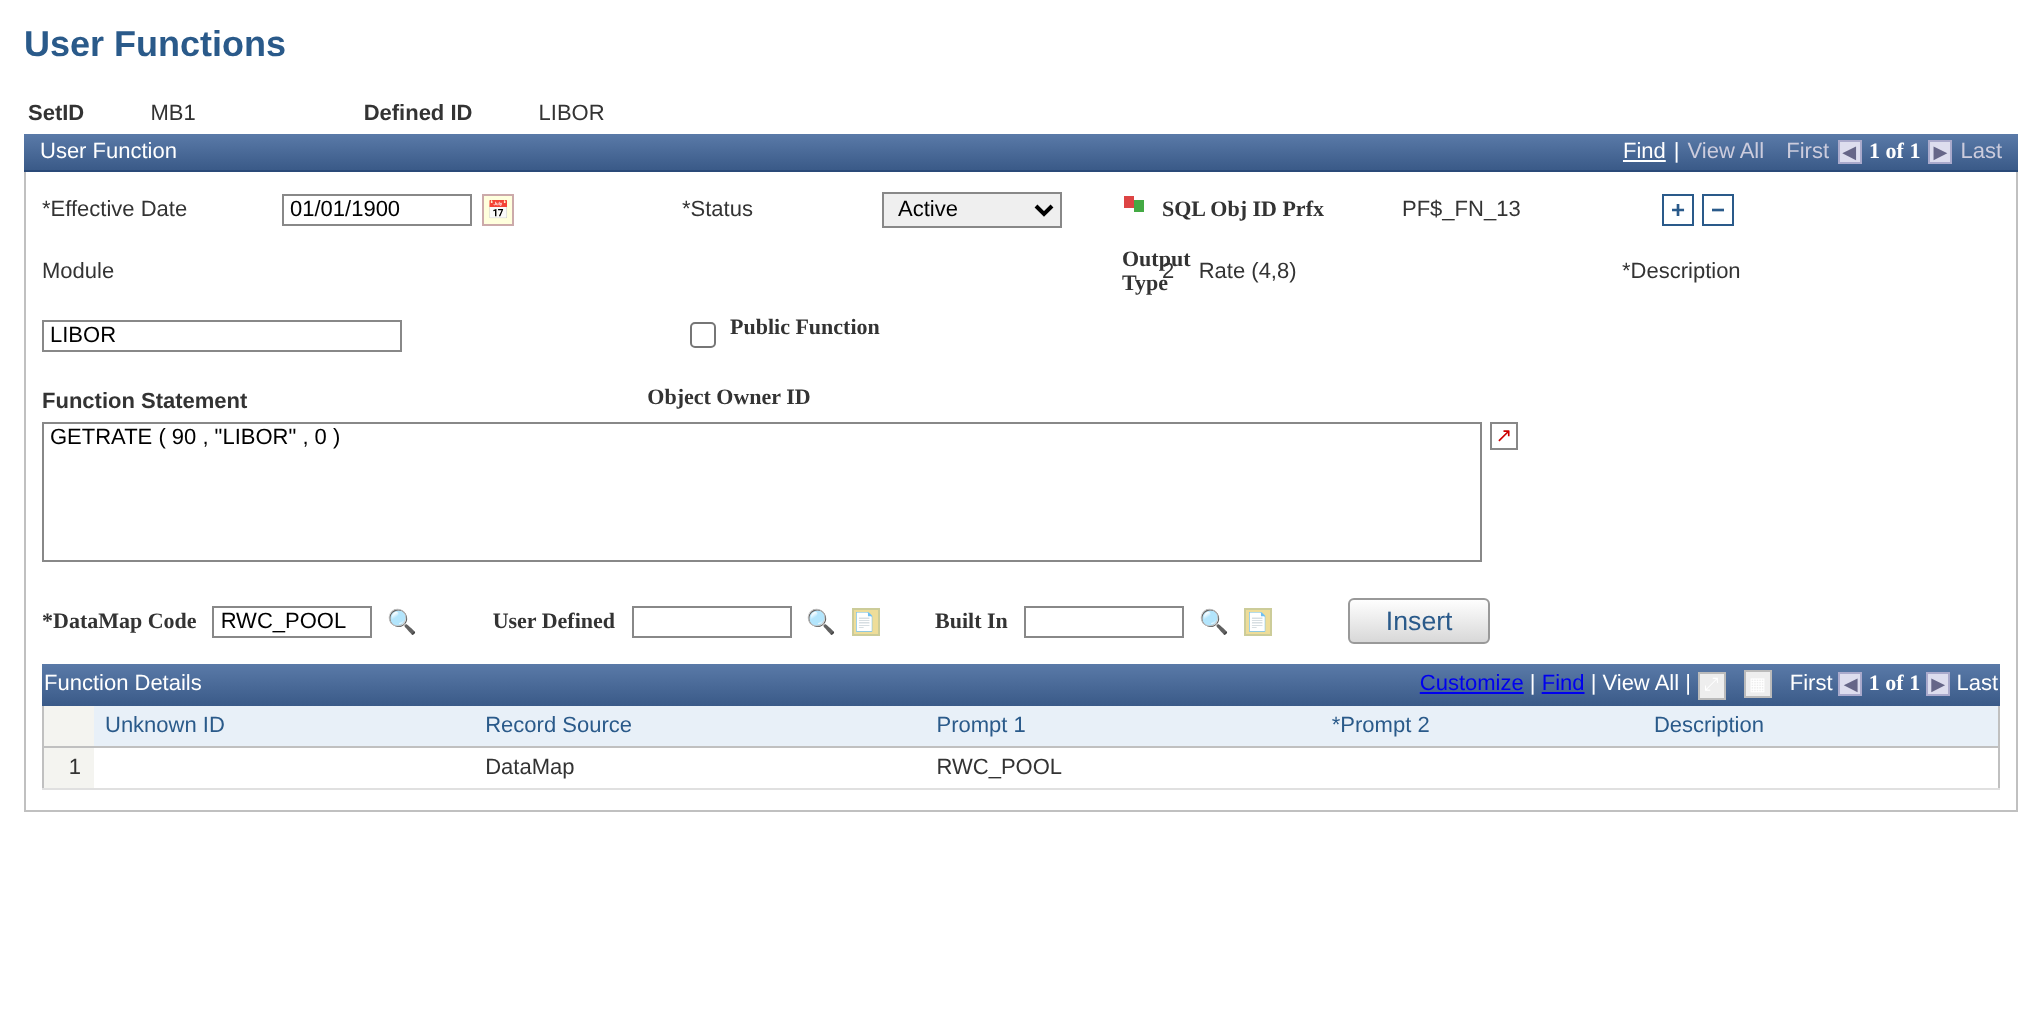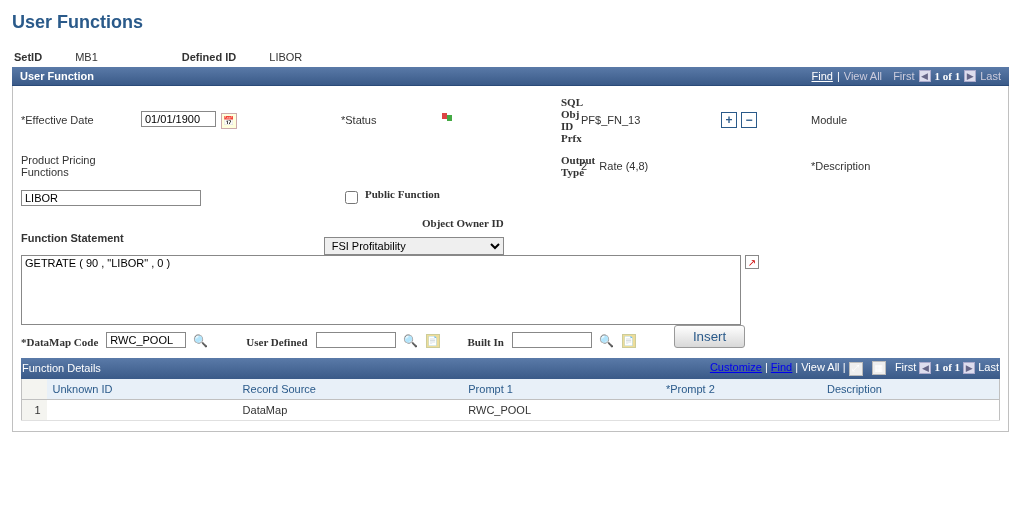--- a/index.html
+++ b/index.html
@@ -28,21 +28,21 @@
   .panel-header {
     background: linear-gradient(#5a7aa8, #3a5a88);
     color: #fff;
     font-size: 11px;
     padding: 3px 8px;
     display: flex;
     justify-content: space-between;
     align-items: center;
     border-bottom: 1px solid #2a4a78;
   }
-  .panel-header .title { font-weight: bold; }
+  .panel-header .title { font-weight: normal; }
   .panel-header .links { display:flex; gap:4px; align-items:center;}
   .panel-header a { color: #fff; text-decoration: none; }
   .panel-header a.u { text-decoration: underline; }
   .panel-header .sep { color: #fff; }
   .panel-header .dim { color: #ccd; }
   .nav-icon {
     width: 12px; height:12px; display:inline-flex; align-items:center; justify-content:center;
     background:#dde; color:#668; font-size:9px; border:1px solid #aac;
   }
   .panel-body {
@@ -57,53 +57,53 @@
     align-items: center;
   }
   label, .lbl { color:#333; }
   .req::before { content:"*"; }
   input[type=text], textarea, select {
     font-family: Arial, sans-serif;
     font-size: 11px;
     border: 1px solid #888;
     padding: 1px 3px;
   }
-  .date-input { width: 75px; }
+  .date-input { width: 95px; }
   .date-btn {
     width:16px;height:16px;display:inline-flex;align-items:center;justify-content:center;
     background:#ffd; border:1px solid #caa; font-size:9px; color:#a44; vertical-align:middle;
     margin-left:2px;
   }
   .select-status { width: 90px; }
   .desc-input { width: 180px; }
   .small-icon { width:12px;height:14px;display:inline-block;}
   .plus-minus { display:flex; gap:4px; margin-left: 20px;}
   .pm-btn {
     width:16px;height:16px;border:1px solid #2a5a8a;background:#fff;
     display:inline-flex;align-items:center;justify-content:center;
     font-size:12px;color:#2a5a8a;font-weight:bold;
   }
   .checkbox-row { display:flex; align-items:flex-start; gap:4px;}
   input[type=checkbox]{width:13px;height:13px;}
   .sub-heading { font-weight: bold; margin: 8px 0 4px 0; }
-  .owner-row { display:flex; align-items:flex-end; gap:8px;flex-direction:column;}
+  .owner-row { display:flex; align-items:center; gap:8px;}
   .owner-sel { width: 180px; }
   textarea.stmt {
     width: 720px;
     height: 70px;
     resize: none;
     font-family: Arial, sans-serif;
   }
   .popout {
     width:14px;height:14px;border:1px solid #888;display:inline-flex;
     align-items:center;justify-content:center;font-size:10px;color:#c00;
     margin-left:4px; vertical-align: top;
   }
   .datamap-row {
-    display:flex; align-items:flex-end; gap:8px; margin-top:0;
+    display:flex; align-items:center; gap:8px; margin-top:18px;
   }
   .datamap-row input[type=text]{ width:80px;}
   .lookup-icon {
     width:14px;height:14px;display:inline-flex;align-items:center;justify-content:center;
     font-size:12px;color:#2a7ac0;
   }
   .extra-icon {
     width:14px;height:14px;display:inline-flex;align-items:center;justify-content:center;
     background:#eedd99;border:1px solid #cc9;font-size:9px;
   }
@@ -170,35 +170,39 @@
 </div>
 
 <div class="panel-body">
   <div class="form-grid">
     <label class="req">Effective Date</label>
     <div>
       <input type="text" class="date-input" value="01/01/1900" style="">
       <span class="date-btn">📅</span>
     </div>
     <label class="req">Status</label>
+    <div>
+      <select class="select-status">
+        <option>Active</option>
+      </select>
+    </div>
     <span>
       <svg class="small-icon" viewBox="0 0 12 14">
           <rect x="1" y="1" width="5" height="6" fill="#d44"></rect>
           <rect x="6" y="3" width="5" height="6" fill="#4a4"></rect>
         </svg>
     </span>
     <label class="bold">SQL Obj ID Prfx</label>
     <span>PF$_FN_13</span>
     <div class="plus-minus">
       <span class="pm-btn">+</span>
       <span class="pm-btn">−</span>
     </div>
 
     <label>Module</label>
-    <span>Product Pricing Functions</span>
     <span></span>
     <span></span>
     <span></span>
     <label class="bold">Output Type</label>
     <div>
       <span>2</span>
       &nbsp;&nbsp;
       <span>Rate (4,8)</span>
     </div>
     <span></span>
@@ -214,23 +218,20 @@
     </div>
     <span></span>
       <span></span>
       <span></span>
   </div>
 
   <div style="display:flex;align-items:center;gap:40px;margin-top:10px;">
     <div class="sub-heading">Function Statement</div>
     <div class="owner-row" style="margin-left:160px;">
       <label class="bold">Object Owner ID</label>
-      <select class="owner-sel">
-        <option>FSI Profitability</option>
-      </select>
     </div>
   </div>
 
   <div style="display:flex;align-items:flex-start;">
     <textarea class="stmt" style="">GETRATE ( 90 , "LIBOR" , 0 )</textarea>
     <span class="popout">↗</span>
   </div>
 
   <div class="datamap-row">
     <label class="req bold">DataMap Code</label>

